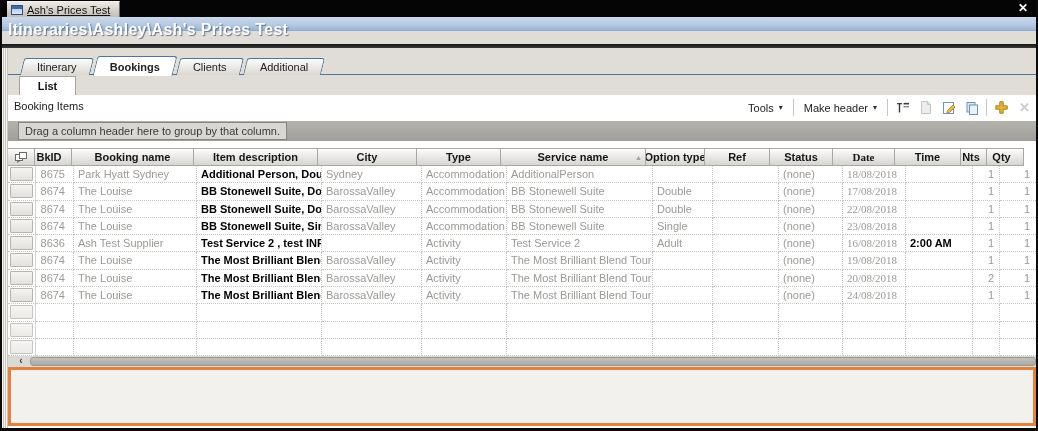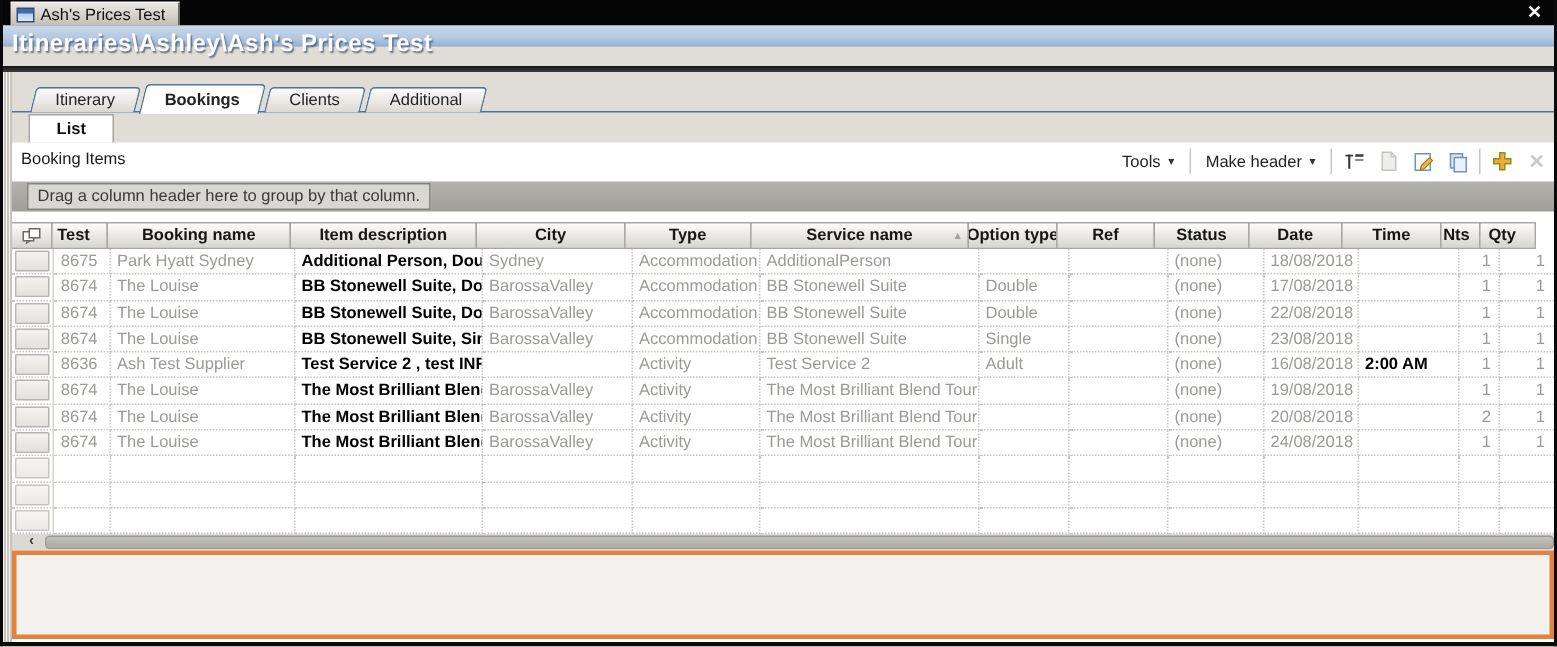--- a/index.html
+++ b/index.html
@@ -11,21 +11,21 @@
   }
   
   .titlebar { position:absolute; left:-2px; top:0; width:1038px; height:17px; background:#050505; }
   .title-tab {
     position:absolute; left:7px; top:1px; height:16px; padding:0 9px 0 4px;
     background:linear-gradient(#ece9e3,#c2beb5); display:flex; align-items:center; gap:4px;
     border-top:1px solid #f5f5f5; border-right:1px solid #6b6b6b;
   }
   .title-tab .win-icon { width:12px; height:10px; border:1px solid #2f4f7d; background:linear-gradient(#9cc0e8,#d9e8f7); position:relative; }
   .title-tab .win-icon::before { content:""; position:absolute; left:0; top:0; right:0; height:3px; background:#3f6da3; }
-  .title-tab span { font-size:11px; color:#111; white-space:nowrap; }
+  .title-tab span { font-size:11px; color:#111; white-space:nowrap;text-decoration:underline; }
   .close-x { position:absolute; right:10px; top:1px; color:#fff; font-size:12px; font-weight:bold; cursor:default; line-height:15px; }
   
   .banner {
     position:absolute; left:-2px; top:17px; width:1038px; height:14px;
     background:linear-gradient(#cbdaec 0%, #b5c9e2 55%, #9db7d8 90%, #8aa5c6 100%);
     border-bottom:1px solid #5d7globalpx;
   }
   .banner .crumb {
     padding-left:8px; line-height:26px; font-size:16px; font-weight:bold; color:#fdfdfe;
     text-shadow:1px 1px 1px rgba(55,75,105,.7); letter-spacing:.3px; white-space:nowrap;
@@ -84,21 +84,21 @@
   .col-indicator { width:28px; }
   .col-bkid { width:38px; text-align:right; padding-right:8px; }
   .col-booking_name { width:123px; }
   .col-item_description { width:125px; }
   .col-city { width:100px; }
   .col-type { width:85px; }
   .col-service_name { width:146px; }
   .col-option_type { width:60px; }
   .col-ref { width:66px; }
   .col-status { width:64px; }
-  .col-date { width:63px; }
+  .col-date { width:63px;font-family:Liberation Serif, serif; }
   .col-time { width:67px; }
   .col-nts { width:27px; text-align:right; padding-right:5px; }
   .col-qty { width:38px; text-align:right; padding-right:7px; }
   .grow .col-item_description, .grow .col-time { color:#000; font-weight:bold; }
   
   .hscroll { position:absolute; left:0; top:261px; width:1029px; height:11px; background:#dbd9d4; }
   .hscroll .arrow { position:absolute; left:6px; top:0; width:14px; height:11px; font-size:10px; line-height:10px;
      text-align:center; color:#3c3c3c; font-weight:bold; cursor:default; }
   .hscroll .thumb { position:absolute; left:22px; right:1px; top:1px; height:9px;
      background:linear-gradient(#c3c1bc,#aba9a4); border-radius:3px; border:1px solid #9b9994; }
@@ -202,21 +202,21 @@
 
     <div class="gridhead">
         <div class="hcell col-indicator">
           <svg width="14" height="12" viewBox="0 0 14 12">
             <rect x="1.5" y="3.5" width="7" height="6" fill="#fff" stroke="#6b6965"></rect>
             <rect x="5.5" y="1.5" width="7" height="6" fill="#fff" stroke="#6b6965"></rect>
             <path d="M3 12l3.5-2.2H3.5z" fill="#6b6965"></path>
           </svg>
         </div>
         <div class="hcell col-bkid">
-          <span>Test</span>
+          <span>BkID</span>
         </div>
         <div class="hcell col-booking_name">
           <span>Booking name</span>
         </div>
         <div class="hcell col-item_description">
           <span>Item description</span>
         </div>
         <div class="hcell col-city">
           <span>City</span>
         </div>

